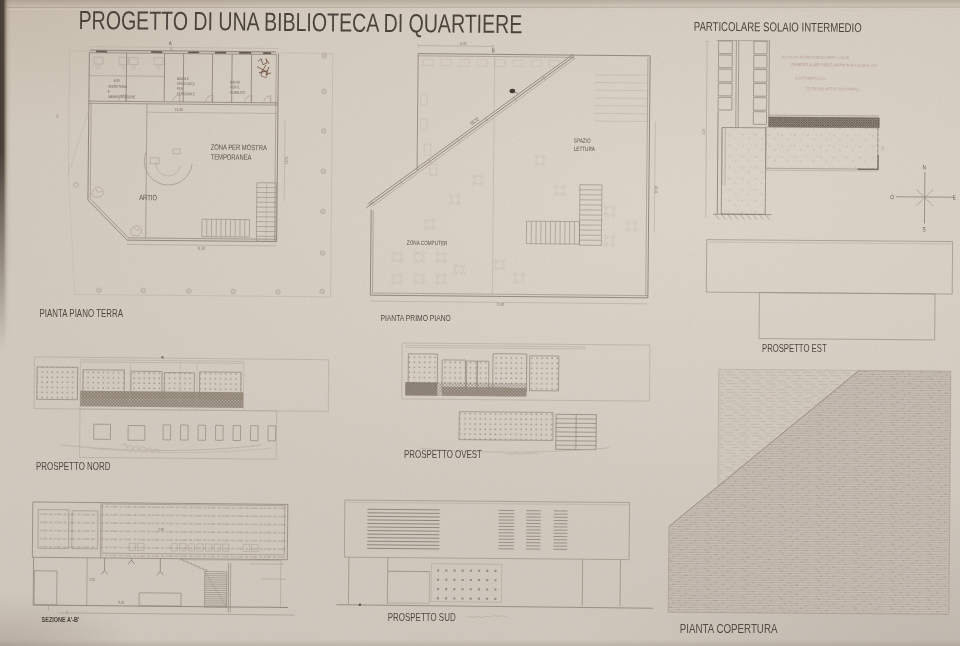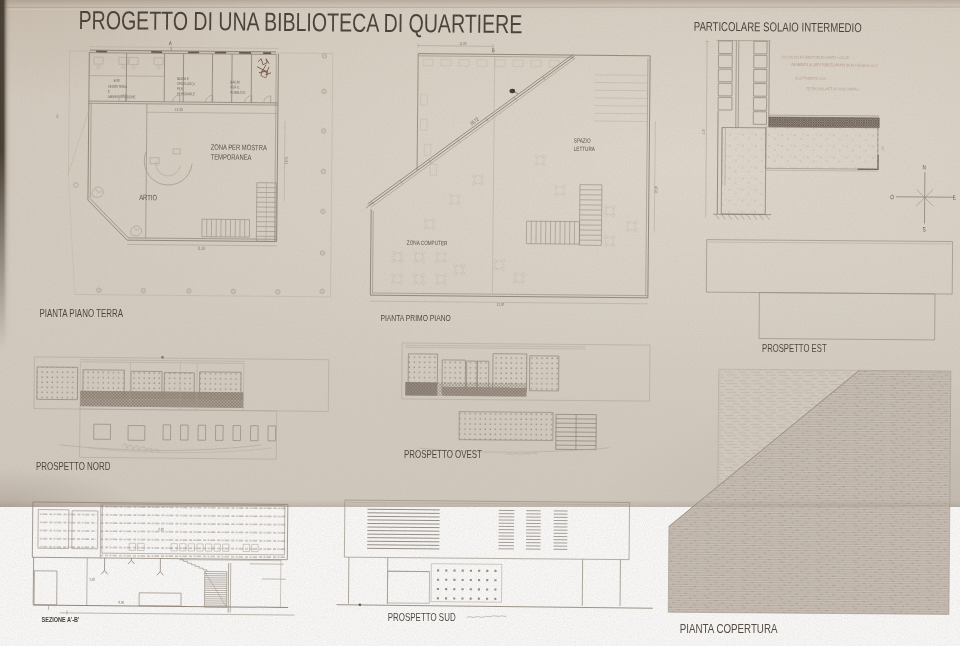--- a/index.html
+++ b/index.html
@@ -1,18 +1,18 @@
 <!DOCTYPE html>
 <html><head>
 <meta charset="utf-8">
 <style>
 html,body { margin:0; padding:0; }
 body { width:960px; height:646px; overflow:hidden; font-family:"Liberation Sans", sans-serif; }
 #sheet {
-  position:relative; width:960px; height:507px;
+  position:relative; width:960px; height:646px;
   background:
     radial-gradient(130% 90% at 72% 32%, rgba(234,227,216,0.62) 0%, rgba(234,227,216,0) 55%),
     radial-gradient(55% 35% at 100% 100%, rgba(168,158,149,0.38) 0%, rgba(168,158,149,0) 70%),
     radial-gradient(18% 10% at 0% 100%, rgba(158,143,130,0.5) 0%, rgba(158,143,130,0) 80%),
     radial-gradient(40% 28% at 0% 0%, rgba(188,172,154,0.45) 0%, rgba(188,172,154,0) 70%),
     linear-gradient(to bottom, #cfc5b8 0px, #d6cdc0 14px, #d6cec3 60%, #d3cbc0 100%);
 }
 #topedge { position:absolute; left:0; top:0; width:960px; height:11px;
   background:linear-gradient(to bottom, rgba(150,135,120,0.42), rgba(180,168,152,0.18) 6px, rgba(180,168,152,0) 11px); }
 #leftedge { position:absolute; left:0; top:0; width:11px; height:360px;

